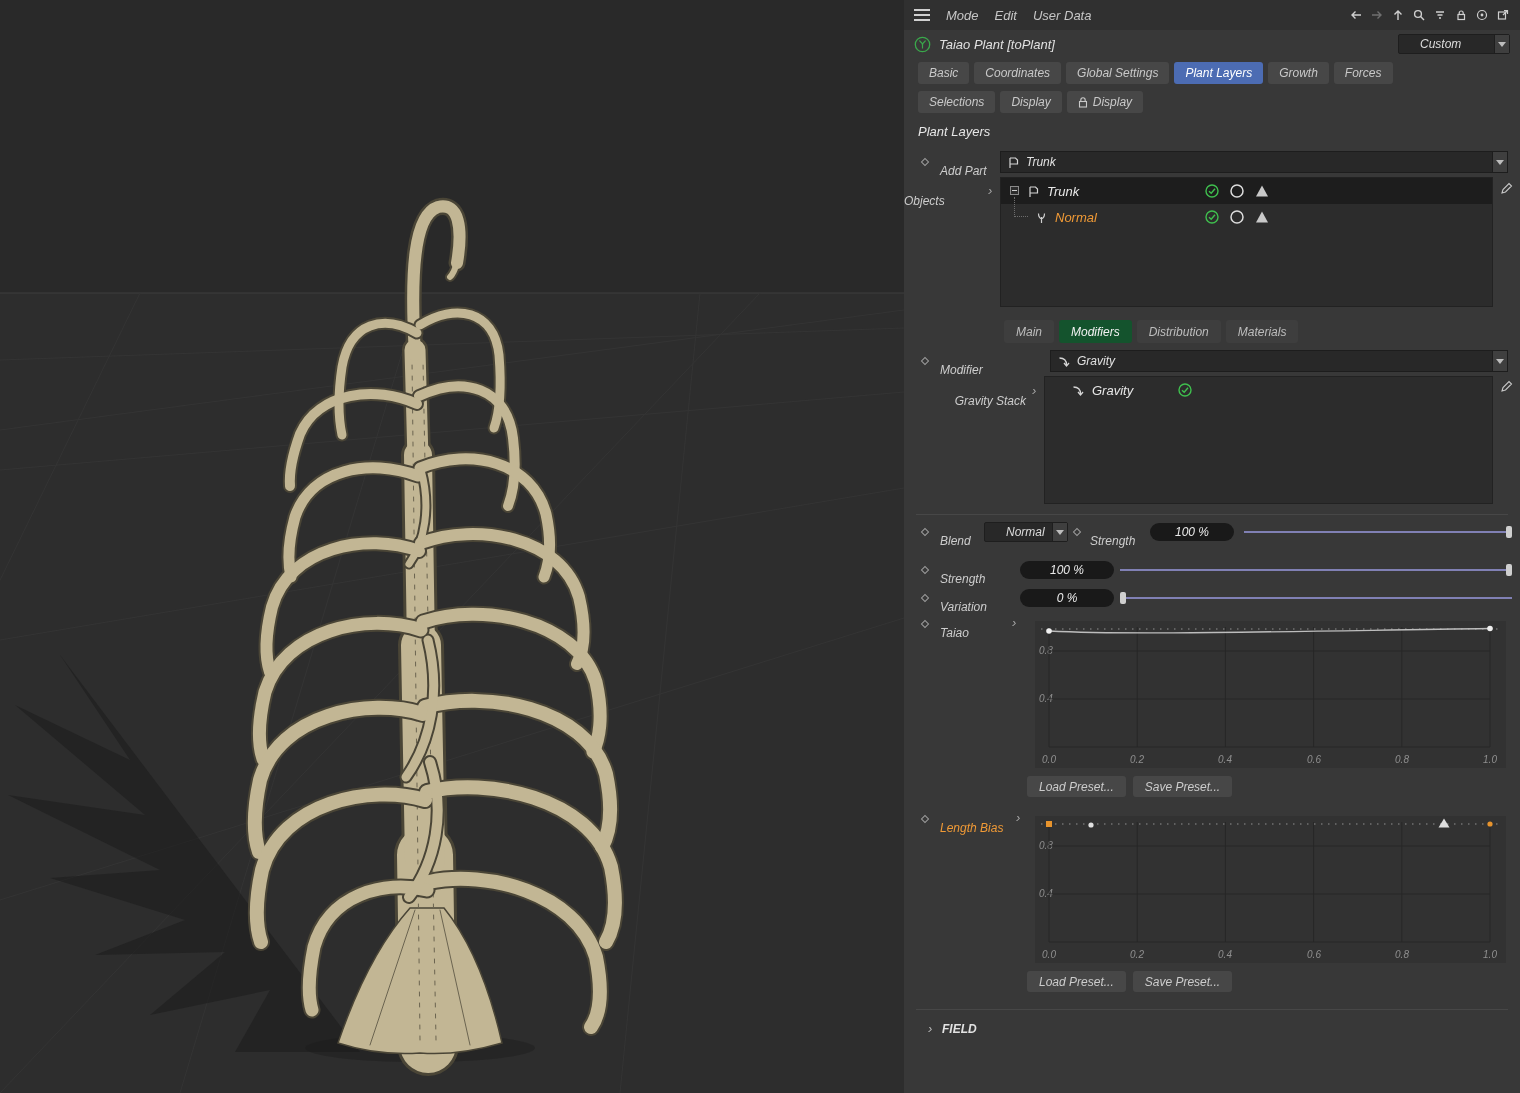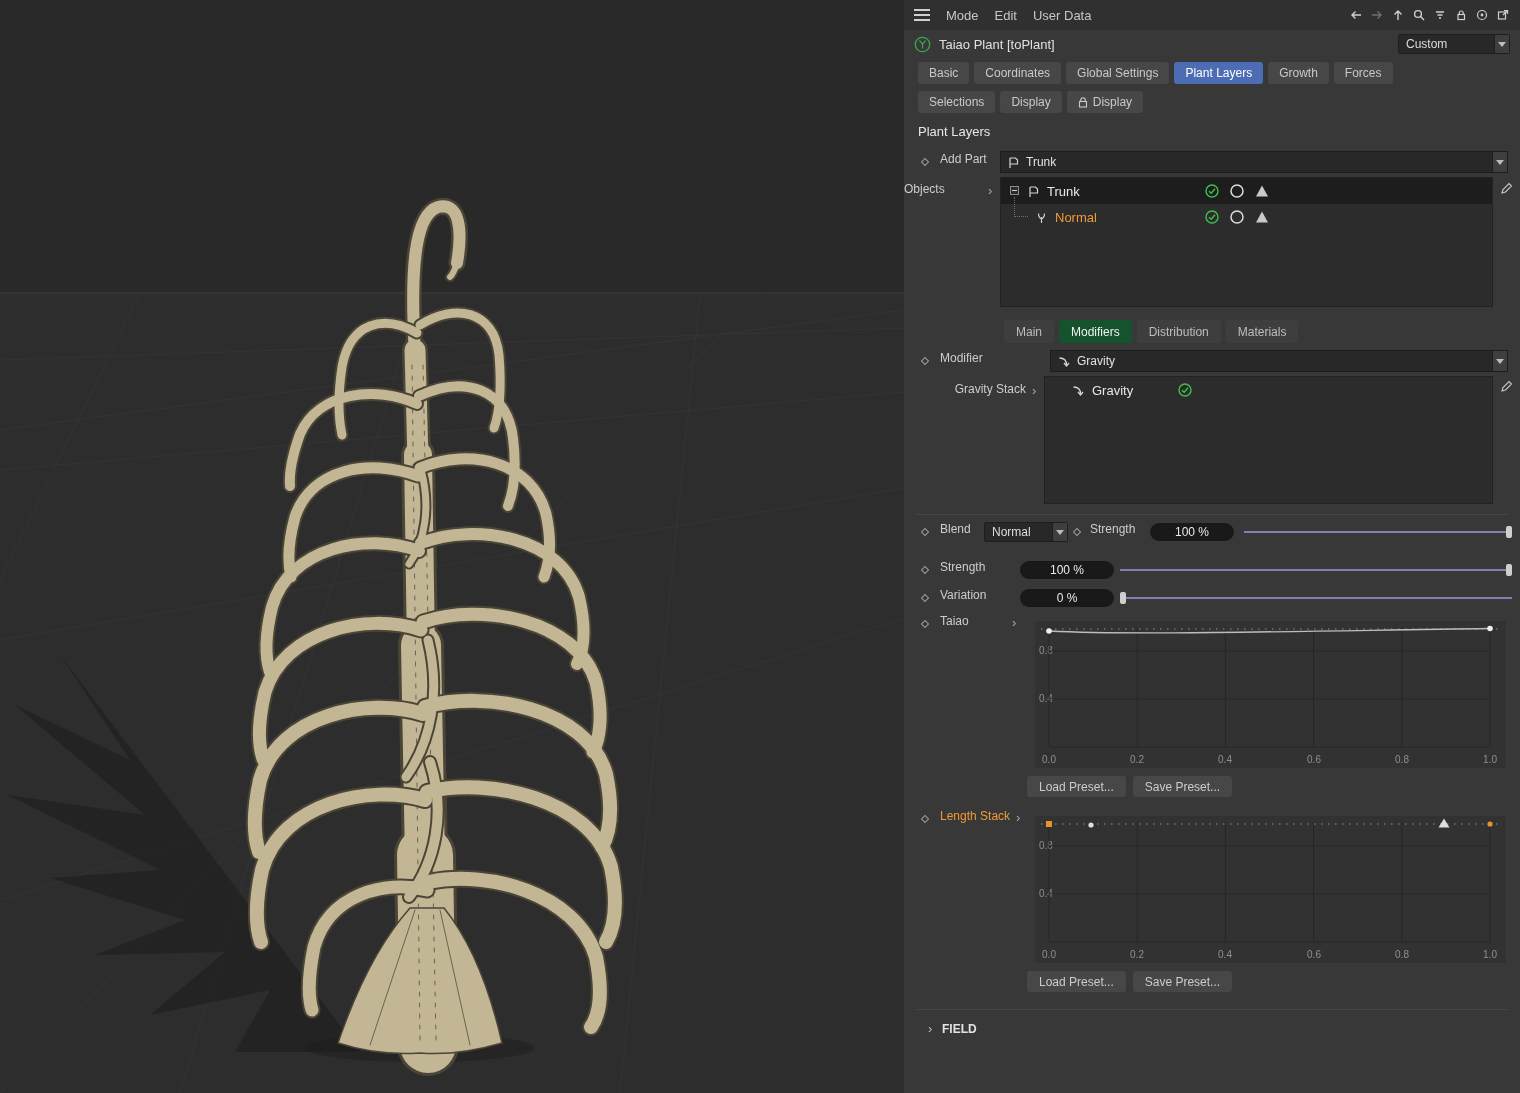--- a/index.html
+++ b/index.html
@@ -4,49 +4,49 @@
 <style>
   * { box-sizing: border-box; margin: 0; padding: 0; }
   html,body { width:1520px; height:1093px; overflow:hidden; background:#2b2b2b;
     font-family:"Liberation Sans", sans-serif; color:#cccccc; }
 
   
   .viewport { position:absolute; left:0; top:0; width:904px; height:1093px; background:#2c2c2c; }
   .viewport svg { display:block; }
 
   
-  .panel { position:absolute; left:904px; top:0; width:616px; height:1093px; background:#383838; }
+  .panel { position:absolute; left:904px; top:0; width:616px; height:1093px; background:#383838;font-style:italic; }
 
   .menubar { position:absolute; top:0; left:0; right:0; height:30px; background:#303030;
     display:flex; align-items:center; padding:0 10px; gap:16px; font-size:13px; color:#c6c6c6; }
   .menubar .menu-item { cursor:default; }
   .icon-group { margin-left:auto; display:flex; align-items:center; gap:7px; }
   .burger { display:flex; flex-direction:column; gap:3px; }
   .burger i { display:block; width:16px; height:2px; background:#d0d0d0; }
 
   .title-row { position:absolute; top:31px; left:0; right:0; height:26px; display:flex;
     align-items:center; padding:0 10px; gap:8px; font-size:13px; color:#e0e0e0; }
 
   .dropdown { position:relative; background:#282828; border:1px solid #1e1e1e; height:20px;
-    display:flex; align-items:center; padding:0 20px 0 7px; font-size:12px; color:#dcdcdc; border-radius:2px; }
+    display:flex; align-items:center; padding:0 20px 0 21px; font-size:12px; color:#dcdcdc; border-radius:2px; }
   .dropdown .dd-arrow-btn { position:absolute; right:0; top:0; bottom:0; width:15px; background:#3f3f3f;
     border-left:1px solid #1e1e1e; display:flex; align-items:center; justify-content:center; }
   .tri-down { width:0; height:0; border-left:4px solid transparent; border-right:4px solid transparent;
     border-top:5px solid #bdbdbd; }
 
   .tabs { position:absolute; left:14px; display:flex; gap:5px; }
   .tab { height:22px; padding:0 11px; background:#474747; border-radius:3px; color:#c9c9c9;
     font-size:12px; display:flex; align-items:center; gap:5px; white-space:nowrap; }
   .tab.active { background:#4c6cb3; color:#ffffff; }
 
   .section-title { position:absolute; left:14px; top:124px; font-size:13px; color:#e6e6e6; }
 
   .prow { position:absolute; left:0; right:0; height:22px; }
   .dia { position:absolute; width:6px; height:6px; border:1px solid #9c9c9c; transform:rotate(45deg); top:8px; }
-  .plabel { position:absolute; top:1px; font-size:12px; color:#cdcdcd; white-space:nowrap; }
+  .plabel { position:absolute; top:13px; font-size:12px; color:#cdcdcd; white-space:nowrap; }
   .chev { position:absolute; top:2px; font-size:13px; color:#a8a8a8; }
 
   .dd-field { position:absolute; height:22px; background:#282828; border:1px solid #1d1d1d;
     display:flex; align-items:center; gap:6px; padding:0 20px 0 6px; font-size:12px; color:#e2e2e2; }
   .dd-field .dd-arrow-btn { position:absolute; right:0; top:0; bottom:0; width:15px; background:#3f3f3f;
     border-left:1px solid #1d1d1d; display:flex; align-items:center; justify-content:center; }
 
   .box { position:absolute; background:#2c2c2c; border:1px solid #222222; }
   .tree-row { position:relative; height:26px; display:flex; align-items:center; font-size:13px; }
   .tree-row.selected { background:#1d1d1d; }
@@ -443,21 +443,21 @@
     <span class="xlab" style="left:352px;">0.8</span>
     <span class="xlab" style="left:440px;">1.0</span>
   </div>
   <div class="btn-row" style="top:776px;">
     <div class="btn">Load Preset...</div>
     <div class="btn">Save Preset...</div>
   </div>
 
   <div class="prow" style="top:808px;">
     <span class="dia" style="left:18px;"></span>
-    <span class="plabel orange" style="left:36px;">Length Stack</span>
+    <span class="plabel orange" style="left:36px;">Length Bias</span>
     <span class="chev" style="left:112px;">›</span>
   </div>
   <div class="graph" style="top:816px;">
     <span class="ylab" style="top:24px;">0.8</span>
     <span class="ylab" style="top:72px;">0.4</span>
     <div class="plot">
       <svg viewBox="0 0 441 120" preserveAspectRatio="none">
         <g stroke="#272727" stroke-width="1">
           <line x1="0" y1="0" x2="0" y2="120"></line>
             <line x1="88.2" y1="0" x2="88.2" y2="120"></line>

